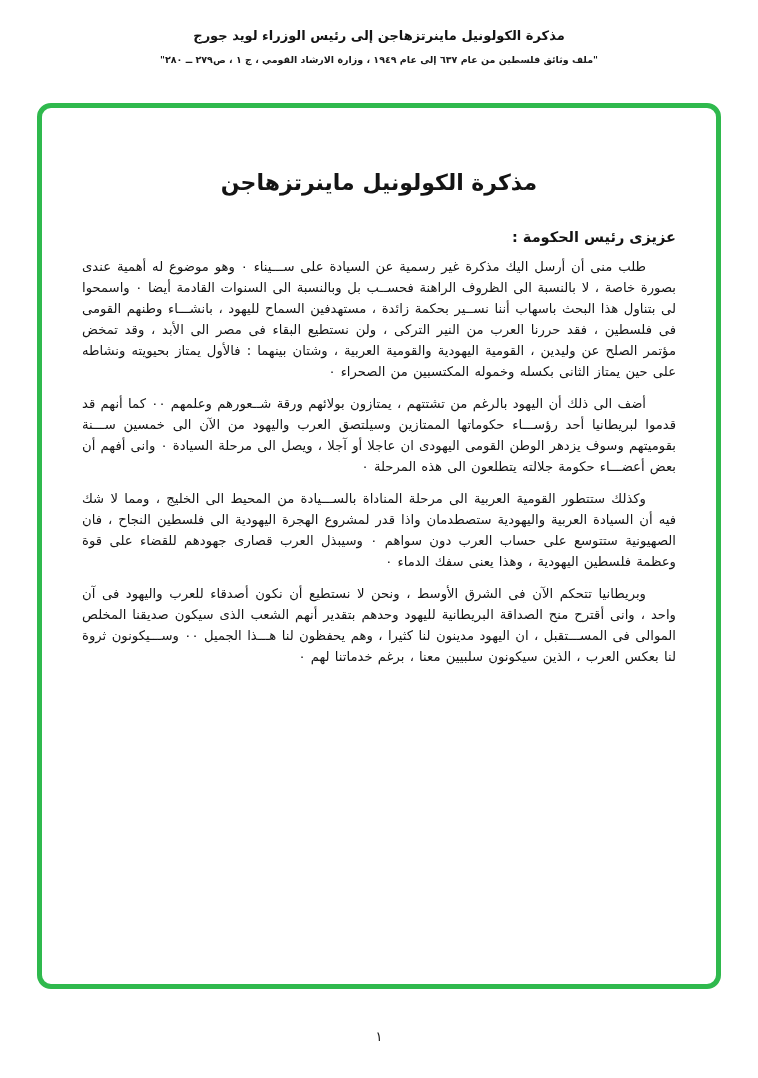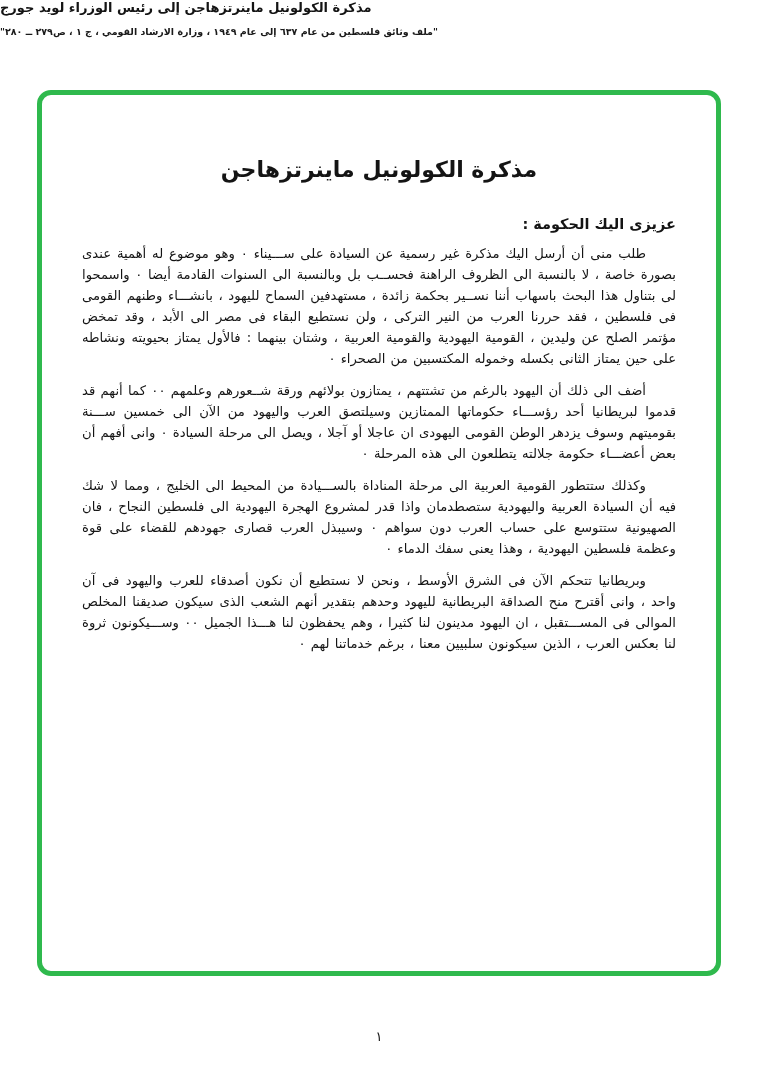--- a/index.html
+++ b/index.html
@@ -11,38 +11,39 @@
   }
   body {
     position: relative;
     font-family: "DejaVu Sans", sans-serif;
     color: #141414;
     direction: rtl;
   }
   :root { --green: #2fb94d; }
 
   .page-header {
-    text-align: left;
+    text-align: center;
+    padding-top: 28px;
     direction: rtl;
   }
   .header-title {
     font-size: 13px;
     font-weight: bold;
     letter-spacing: 0.2px;
   }
   .header-source {
     font-size: 9.5px;
     font-weight: bold;
     margin-top: 11px;
     color: #1a1a1a;
   }
 
   .doc-frame {
     position: absolute;
-    top: 90px;
+    top: 103px;
     left: 37px;
     width: 684px;
     height: 886px;
     border: 5px solid var(--green);
     border-radius: 14px;
     background: #ffffff;
     padding: 48px 40px 0 40px;
     direction: rtl;
     overflow: hidden;
   }
@@ -93,21 +94,21 @@
 
 <header class="page-header">
   <div class="header-title">مذكرة الكولونيل ماينرتزهاجن إلى رئيس الوزراء لويد جورج</div>
   <div class="header-source">"ملف وثائق فلسطين من عام ٦٣٧ إلى عام ١٩٤٩ ، وزارة الارشاد القومي ، ج ١ ، ص٢٧٩ ــ ٢٨٠"</div>
 </header>
 
 <section class="doc-frame">
   <h1 class="doc-title">مذكرة الكولونيل ماينرتزهاجن</h1>
 
 
-  <div class="greeting">عزيزى اليك الحكومة :</div>
+  <div class="greeting">عزيزى رئيس الحكومة :</div>
 
   <div class="doc-body">
       <p class="body-para">طلب منى أن أرسل اليك مذكرة غير رسمية عن السيادة على ســـيناء ٠ وهو موضوع له أهمية عندى بصورة خاصة ، لا بالنسبة الى الظروف الراهنة فحســب بل وبالنسبة الى السنوات القادمة أيضا ٠ واسمحوا لى بتناول هذا البحث باسهاب أننا نســير بحكمة زائدة ، مستهدفين السماح لليهود ، بانشـــاء وطنهم القومى فى فلسطين ، فقد حررنا العرب من النير التركى ، ولن نستطيع البقاء فى مصر الى الأبد ، وقد تمخض مؤتمر الصلح عن وليدين ، القومية اليهودية والقومية العربية ، وشتان بينهما : فالأول يمتاز بحيويته ونشاطه على حين يمتاز الثانى بكسله وخموله المكتسبين من الصحراء ٠</p>
       <p class="body-para">أضف الى ذلك أن اليهود بالرغم من تشتتهم ، يمتازون بولائهم ورقة شــعورهم وعلمهم ٠٠ كما أنهم قد قدموا لبريطانيا أحد رؤســـاء حكوماتها الممتازين وسيلتصق العرب واليهود من الآن الى خمسين ســـنة بقوميتهم وسوف يزدهر الوطن القومى اليهودى ان عاجلا أو آجلا ، ويصل الى مرحلة السيادة ٠ وانى أفهم أن بعض أعضـــاء حكومة جلالته يتطلعون الى هذه المرحلة ٠</p>
       <p class="body-para">وكذلك ستتطور القومية العربية الى مرحلة المناداة بالســـيادة من المحيط الى الخليج ، ومما لا شك فيه أن السيادة العربية واليهودية ستصطدمان واذا قدر لمشروع الهجرة اليهودية الى فلسطين النجاح ، فان الصهيونية ستتوسع على حساب العرب دون سواهم ٠ وسيبذل العرب قصارى جهودهم للقضاء على قوة وعظمة فلسطين اليهودية ، وهذا يعنى سفك الدماء ٠</p>
       <p class="body-para">وبريطانيا تتحكم الآن فى الشرق الأوسط ، ونحن لا نستطيع أن نكون أصدقاء للعرب واليهود فى آن واحد ، وانى أقترح منح الصداقة البريطانية لليهود وحدهم بتقدير أنهم الشعب الذى سيكون صديقنا المخلص الموالى فى المســـتقبل ، ان اليهود مدينون لنا كثيرا ، وهم يحفظون لنا هـــذا الجميل ٠٠ وســـيكونون ثروة لنا بعكس العرب ، الذين سيكونون سلبيين معنا ، برغم خدماتنا لهم ٠</p>
     </div>
 </section>
 
 <footer class="page-number">١</footer>

